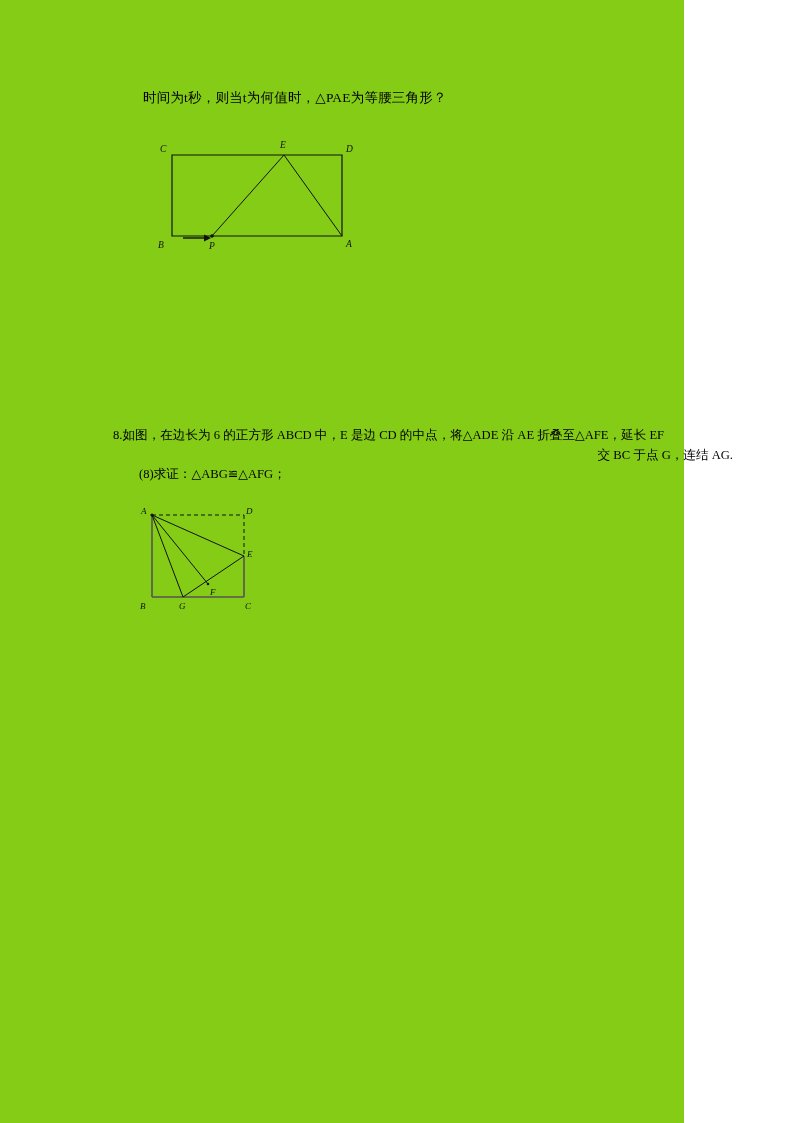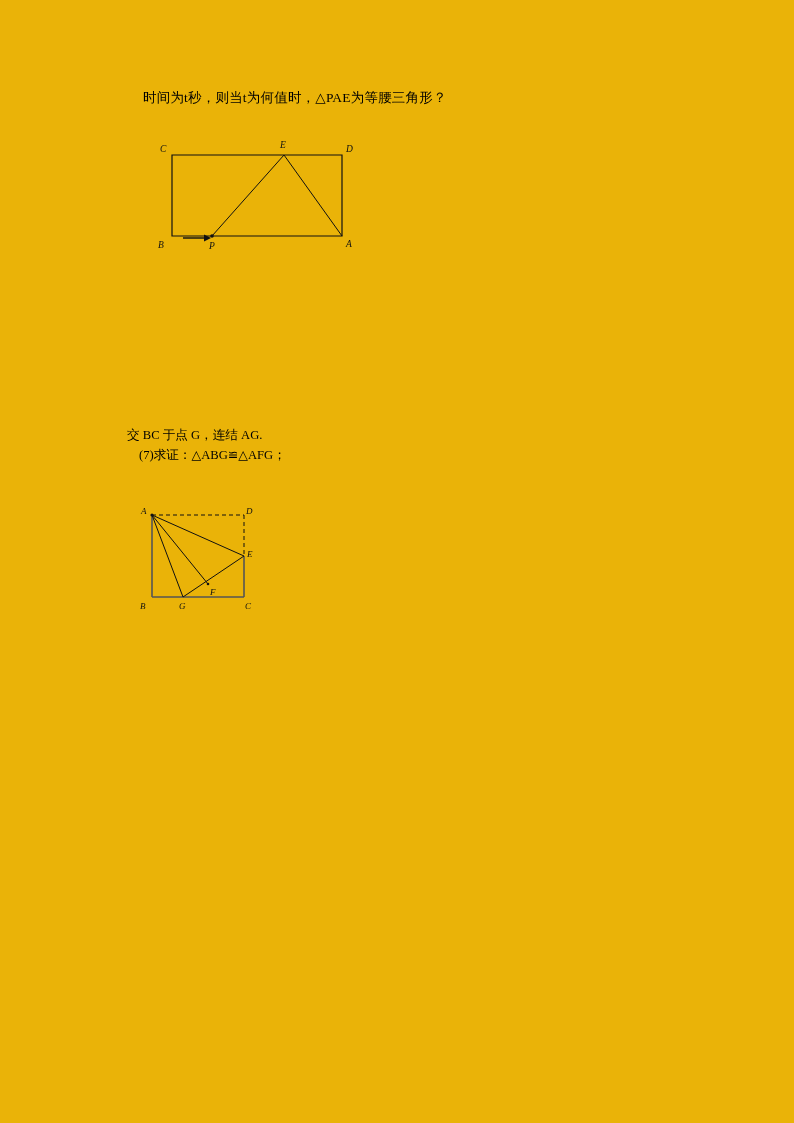--- a/index.html
+++ b/index.html
@@ -13,23 +13,23 @@
     position: relative;
     font-family: "Liberation Serif", "DejaVu Serif", serif;
     color: #000000;
     overflow: hidden;
   }
 
   .page {
     position: absolute;
     left: 0;
     top: 0;
-    width: 794px;
+    width: 684px;
     height: 1123px;
-    background: #eab308;
+    background: #84cc16;
   }
 
   
   .q7-text {
     position: absolute;
     left: 143px;
     top: 88px;
     font-size: 13.5px;
     line-height: 20px;
     letter-spacing: 0.2px;
@@ -49,21 +49,21 @@
     position: absolute;
     left: 113px;
     top: 426px;
     width: 620px;
     font-size: 12.6px;
     line-height: 19.5px;
   }
   .q8-line {
     white-space: nowrap;
   }
-  .q8-line.indent-1 { padding-left: 14px; }
+  .q8-line.indent-1 { padding-left: 14px; text-align: right; }
   .q8-line.indent-2 { padding-left: 26px; }
 
   .fig2 {
     position: absolute;
     left: 136px;
     top: 503px;
     width: 140px;
     height: 110px;
   }
 
@@ -105,22 +105,23 @@
       <text class="lbl" x="10" y="17">C</text>
       <text class="lbl" x="196" y="17">D</text>
       <text class="lbl" x="130" y="13">E</text>
       <text class="lbl" x="8" y="113">B</text>
       <text class="lbl" x="59" y="114">P</text>
       <text class="lbl" x="196" y="112">A</text>
     </svg>
   </div>
 
   <div class="q8-block">
+    <div class="q8-line">8.如图，在边长为 6 的正方形 ABCD 中，E 是边 CD 的中点，将△ADE 沿 AE 折叠至△AFE，延长 EF</div>
     <div class="q8-line indent-1">交 BC 于点 G，连结 AG.</div>
-    <div class="q8-line indent-2">(7)求证：△ABG≌△AFG；</div>
+    <div class="q8-line indent-2">(8)求证：△ABG≌△AFG；</div>
   </div>
 
   <div class="fig2">
     <svg width="140" height="115" viewBox="0 0 140 115" aria-hidden="true">
 
       <line x1="16" y1="12" x2="16" y2="94" stroke="#555555" stroke-width="1.6"></line>
       <line x1="16" y1="94" x2="108" y2="94" stroke="#555555" stroke-width="1.6"></line>
       <line x1="108" y1="94" x2="108" y2="53" stroke="#555555" stroke-width="1.6"></line>
 
       <line x1="16" y1="12" x2="108" y2="12" stroke="#111111" stroke-width="1" stroke-dasharray="4,3"></line>

